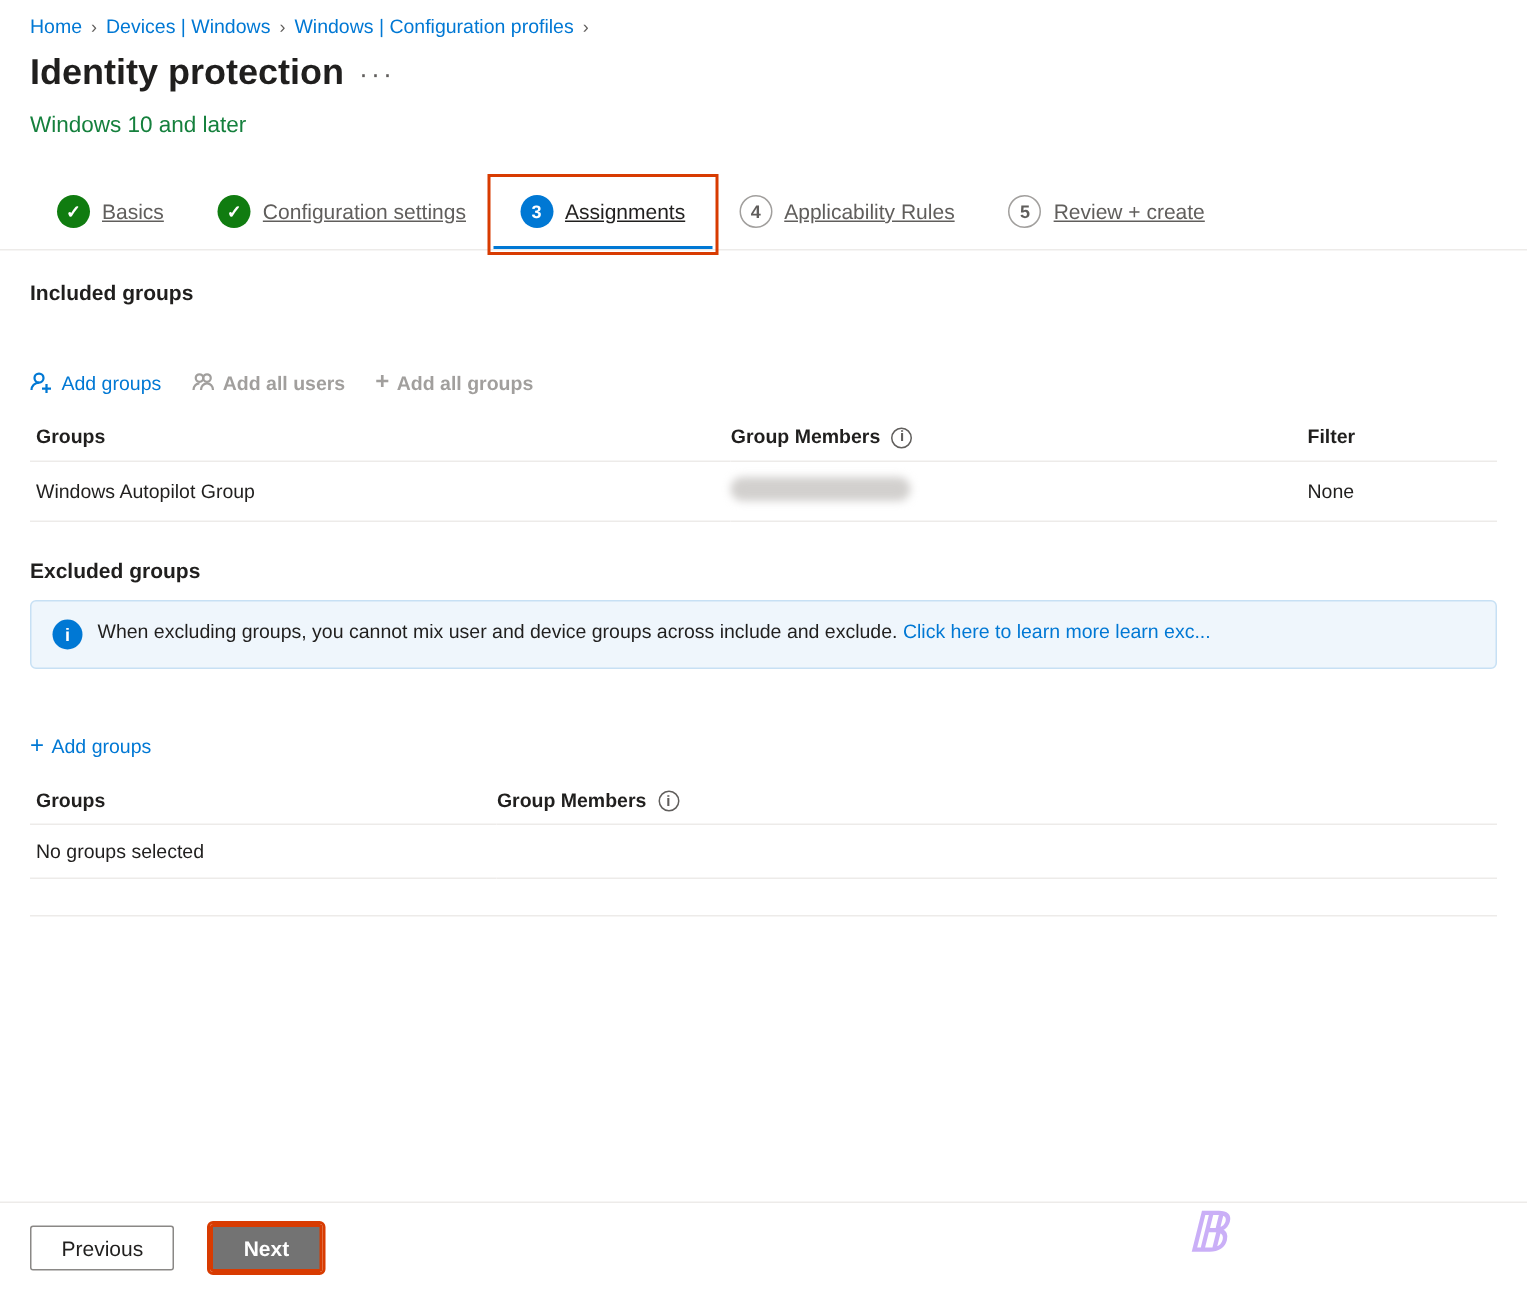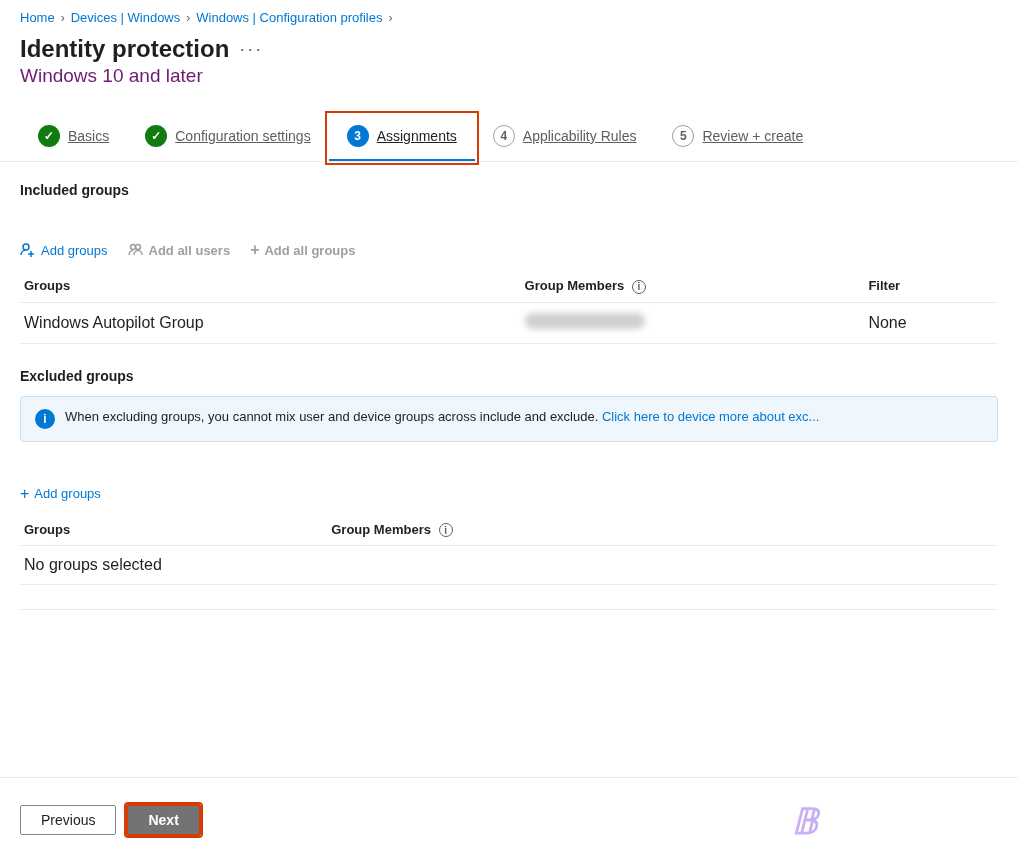--- a/index.html
+++ b/index.html
@@ -45,23 +45,23 @@
       font-weight: 600;
       color: #201f1e;
     }
     .page-more-icon {
       font-size: 18px;
       color: #605e5c;
       cursor: pointer;
       letter-spacing: 2px;
     }
     .page-subtitle {
-      font-size: 19px;
-      color: #701a75;
-      margin-top: 2px;
+      font-size: 15px;
+      color: #15803d;
+      margin-top: 12px;
     }
 
     
     .wizard-steps {
       display: flex;
       align-items: center;
       padding: 12px 20px 0 20px;
       border-bottom: 1px solid #edebe9;
       gap: 0;
     }
@@ -161,21 +161,21 @@
     .data-table th {
       text-align: left;
       font-weight: 600;
       font-size: 13px;
       color: #201f1e;
       padding: 8px 12px 8px 0;
       border-bottom: 1px solid #edebe9;
     }
     .data-table td {
       padding: 10px 12px 10px 0;
-      font-size: 16px;
+      font-size: 13px;
       color: #201f1e;
       border-bottom: 1px solid #edebe9;
       vertical-align: middle;
     }
     .data-table th:first-child, .data-table td:first-child {
       padding-left: 4px;
     }
 
     
     .blurred-value {
@@ -235,26 +235,26 @@
       border-top: 1px solid #edebe9;
       margin: 8px 0 16px 0;
     }
 
     
     .footer {
       position: absolute;
       bottom: 0;
       left: 0;
       right: 0;
-      height: 84px;
+      height: 60px;
       border-top: 1px solid #edebe9;
       display: flex;
       align-items: center;
       padding: 12px 20px;
-      gap: 10px;
+      gap: 24px;
       background: #fff;
     }
     .btn-previous {
       padding: 6px 20px;
       border: 1px solid #8a8886;
       background: #fff;
       color: #201f1e;
       font-size: 14px;
       cursor: pointer;
       border-radius: 2px;
@@ -400,21 +400,21 @@
       </tr>
     </tbody>
   </table>
 
   <div class="section-heading">Excluded groups</div>
 
   <div class="info-banner">
     <span class="info-icon">i</span>
     <div class="info-text">
       <span>When excluding groups, you cannot mix user and device groups across include and exclude.</span>
-      <a class="info-link">Click here to device more about exc...</a>
+      <a class="info-link">Click here to learn more learn exc...</a>
     </div>
   </div>
 
   <div class="action-bar">
     <a class="action-link">
       <span style="font-size:16px; line-height:1; font-weight:300;">+</span>
       <span>Add groups</span>
     </a>
   </div>
 

